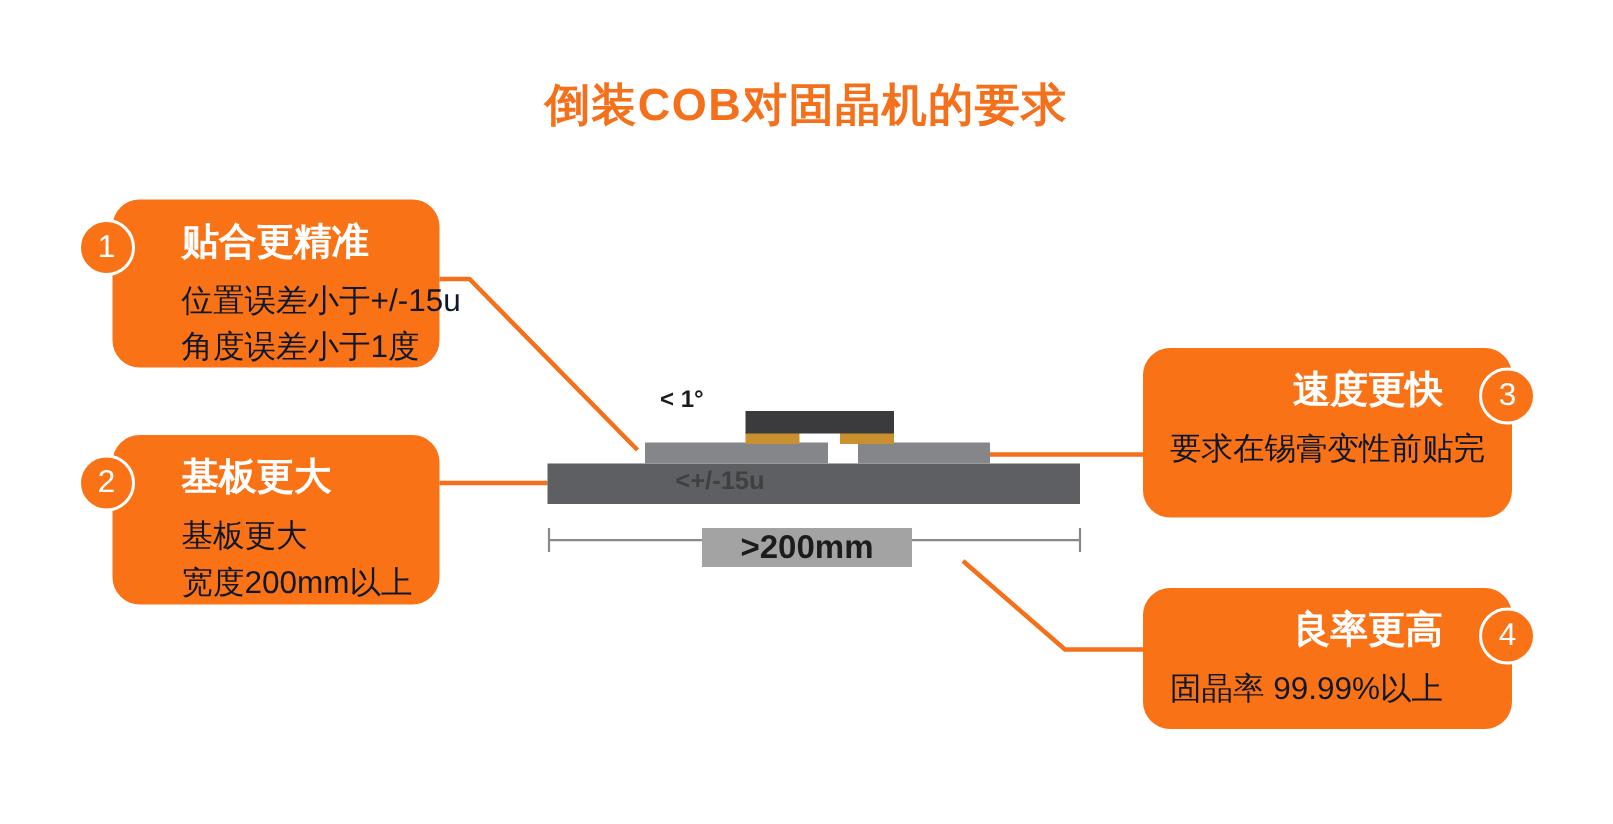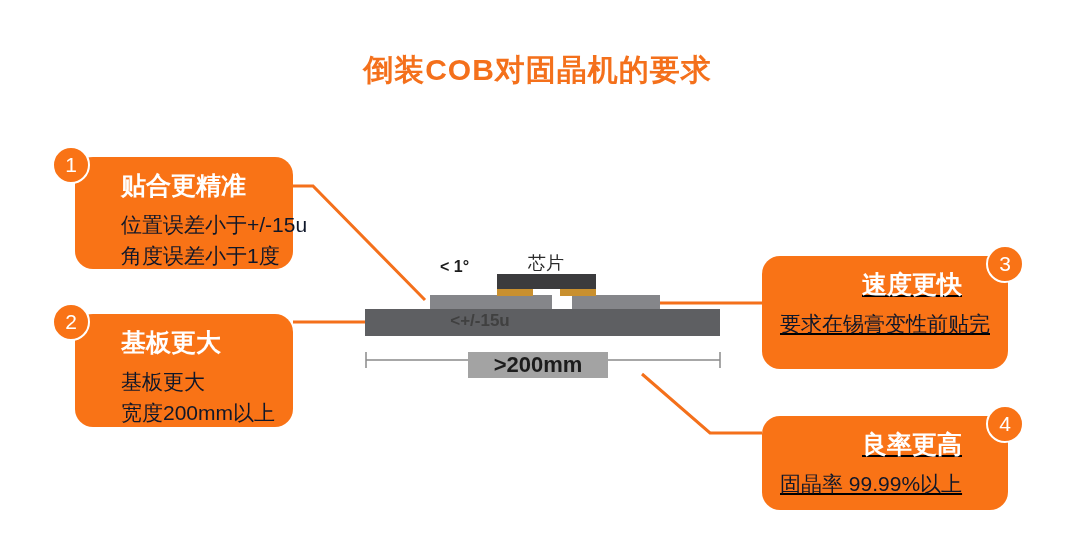--- a/index.html
+++ b/index.html
@@ -40,24 +40,23 @@
     width: 1075px;
     height: 549px;
   }
 
   
   .card {
     position: absolute;
     background: #f97316;
     border-radius: 18px;
     box-sizing: border-box;
-    margin-top: 24px;
   }
   .card.left  { padding: 14px 18px 14px 46px; }
-  .card.right { padding: 14px 46px 14px 18px; text-decoration: underline; }
+  .card.right { padding: 14px 46px 14px 18px; }
 
   .card-heading {
     font-size: 25px;
     font-weight: bold;
     color: #ffffff;
     line-height: 1.15;
     white-space: nowrap;
   }
   .card.left  .card-heading { text-align: left; }
   .card.right .card-heading { text-align: right; }
@@ -179,21 +178,20 @@
   </svg>
 
   <div id="diagram">
     <div class="layer" id="substrate"></div>
     <div class="layer" id="pcb-left"></div>
     <div class="layer" id="pcb-right"></div>
     <div class="layer" id="pad-left"></div>
     <div class="layer" id="pad-right"></div>
     <div class="layer" id="chip"></div>
 
-    <div id="chip-label">芯片</div>
     <div id="angle-label">&lt; 1°</div>
     <div id="substrate-label">&lt;+/-15u</div>
     <div id="width-label">&gt;200mm</div>
   </div>
 
   <div class="card left" style="left:75px; top:133px; width:218px; height:112px;">
     <div class="card-heading">贴合更精准</div>
     <div class="card-lines">
       <div>位置误差小于+/-15u</div>
       <div>角度误差小于1度</div>

